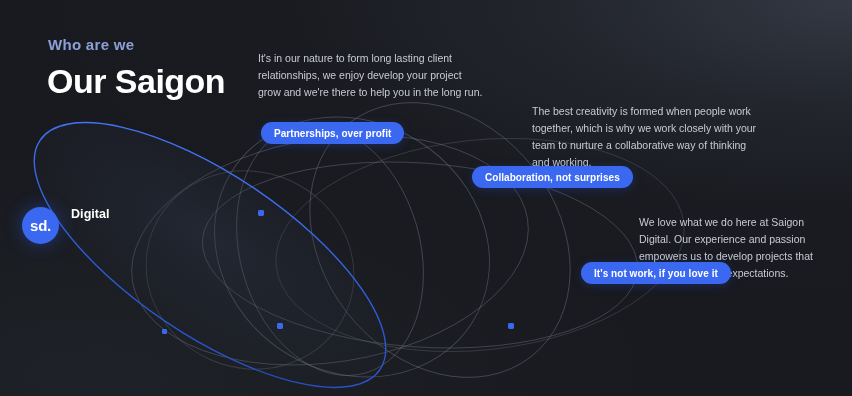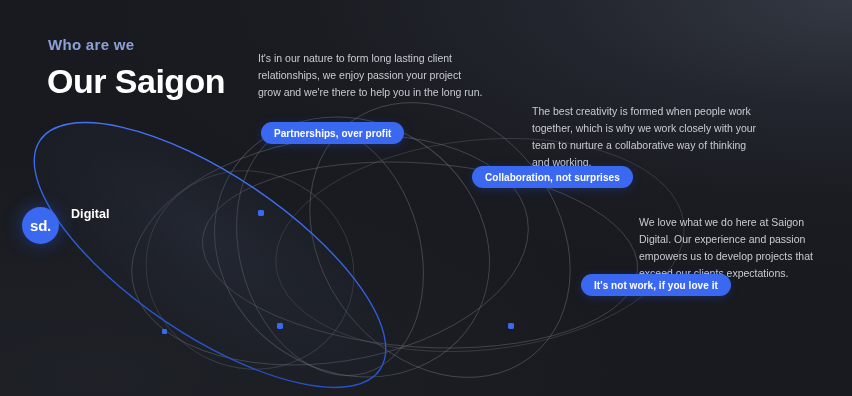--- a/index.html
+++ b/index.html
@@ -58,21 +58,21 @@
     background:#3b68f0;
     color:#ffffff;
     font-size:10px; font-weight:700; letter-spacing:0.005em;
     border-radius:999px;
     white-space:nowrap;
     box-shadow:0 2px 10px rgba(38,80,220,0.28);
     margin-top:10px;
   }
   #pill-1 { left:261px; top:112px; height:22px; padding:0 13px; }
   #pill-2 { left:472px; top:156px; height:22px; padding:4px 13px; }
-  #pill-3 { left:581px; top:264px; height:22px; padding:0 13px; }
+  #pill-3 { left:581px; top:252px; height:22px; padding:0 13px; }
 
   
   #values-node {
     position:absolute; left:22px; top:207px;
     display:flex; align-items:flex-start; gap:12px;
   }
   .logo-circle {
     width:37px; height:37px; border-radius:50%;
     background:#3b68f0;
     display:flex; align-items:center; justify-content:center;
@@ -122,21 +122,21 @@
       <rect x="258" y="210" width="6" height="6" rx="1.4" fill="#3b68f0"></rect>
       <rect x="162" y="329" width="5" height="5" rx="1.2" fill="#3b68f0"></rect>
       <rect x="277" y="323" width="6" height="6" rx="1.4" fill="#3b68f0"></rect>
       <rect x="508" y="323" width="6" height="6" rx="1.4" fill="#3b68f0"></rect>
     </g>
   </svg>
 
   <div class="eyebrow">Who are we</div>
   <h1 class="title">Our Saigon</h1>
 
-  <p class="para" id="para-1">It's in our nature to form long lasting client relationships, we enjoy passion your project grow and we're there to help you in the long run.</p>
+  <p class="para" id="para-1">It's in our nature to form long lasting client relationships, we enjoy develop your project grow and we're there to help you in the long run.</p>
   <p class="para" id="para-2">The best creativity is formed when people work together, which is why we work closely with your team to nurture a collaborative way of thinking and working.</p>
   <p class="para" id="para-3">We love what we do here at Saigon Digital.  Our experience and passion empowers us to develop projects that exceed our clients expectations.</p>
 
   <div class="pill" id="pill-1">Partnerships, over profit</div>
   <div class="pill" id="pill-2">Collaboration, not surprises</div>
   <div class="pill" id="pill-3">It's not work, if you love it</div>
 
   <div id="values-node">
     <div class="logo-circle">sd.</div>
     <div class="node-label">Digital</div>

